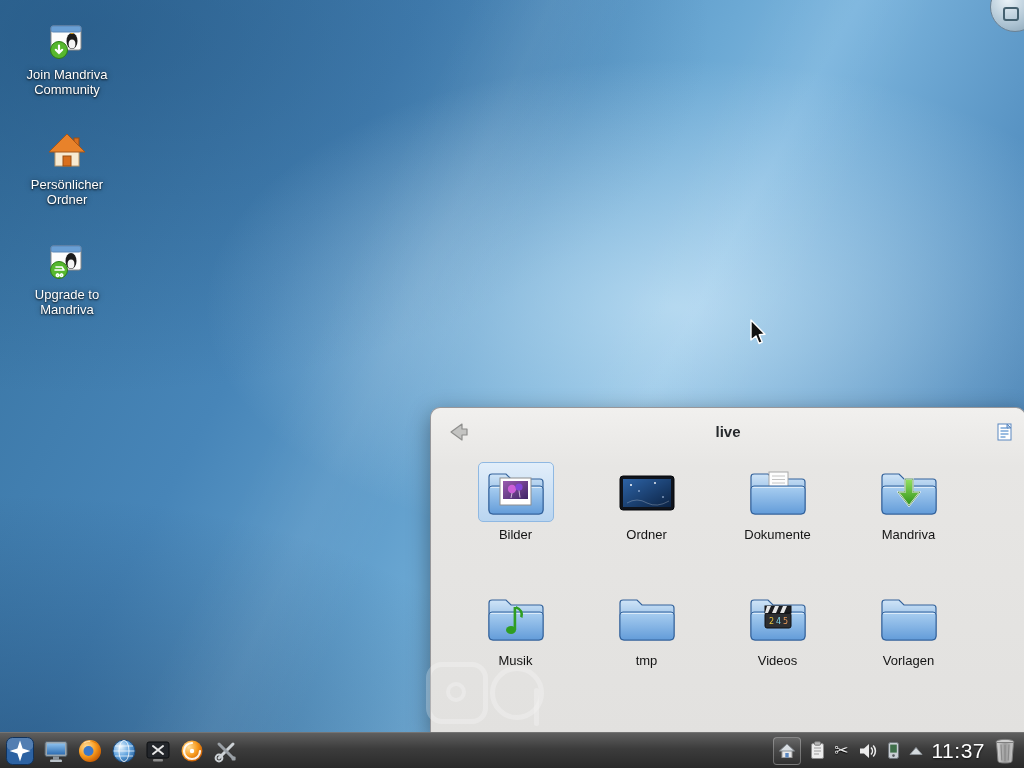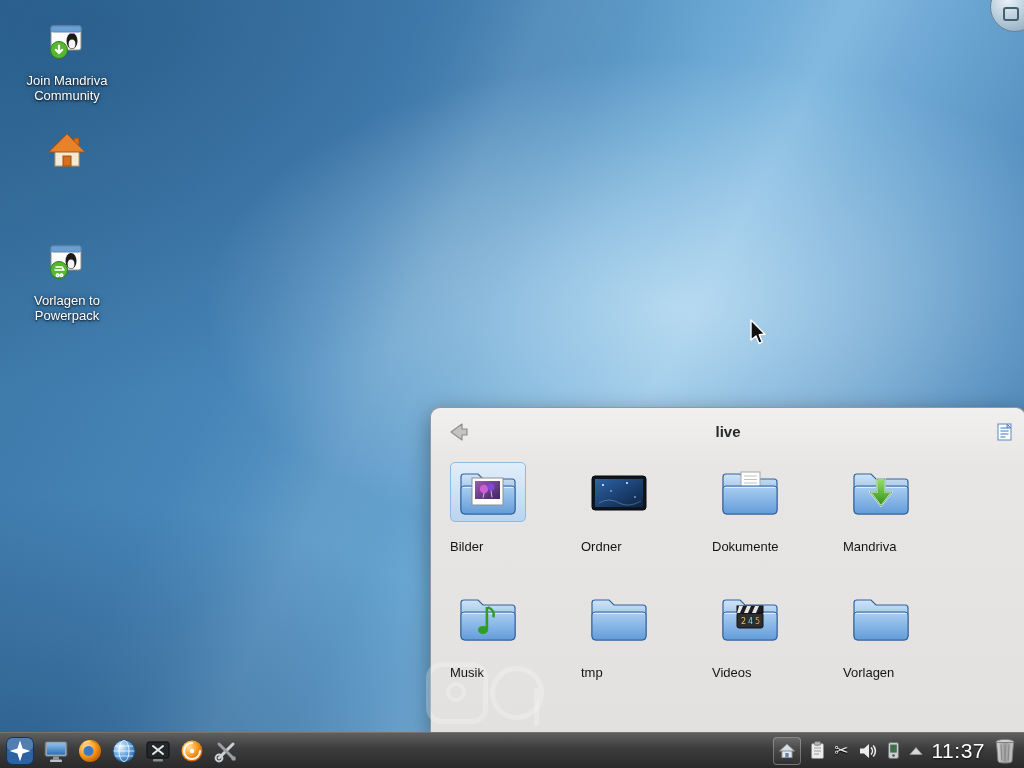--- a/index.html
+++ b/index.html
@@ -12,37 +12,37 @@
       radial-gradient(ellipse 760px 400px at 66% 40%, rgba(214,238,252,.62), rgba(214,238,252,0) 62%),
       radial-gradient(ellipse 900px 520px at 8% 4%,  rgba(26,70,115,.45),  rgba(26,70,115,0) 70%),
       radial-gradient(ellipse 820px 420px at 2% 100%, rgba(22,60,100,.5),  rgba(22,60,100,0) 65%),
       linear-gradient(118deg, #36719e 0%, #4785b8 30%, #6ca9d4 52%, #7db6de 60%, #4b87ba 82%, #356c9f 100%);}
   #streaks{position:absolute;inset:0;opacity:.5;background:
       linear-gradient(115deg, transparent 34%, rgba(255,255,255,.10) 40%, transparent 46%,
         transparent 55%, rgba(255,255,255,.08) 61%, transparent 68%);}
 
   
   .shortcut{position:absolute;left:14px;width:106px;display:flex;flex-direction:column;
-    align-items:center;gap:7px;cursor:pointer;}
+    align-items:center;gap:1px;cursor:pointer;}
   .sc-label{color:#fff;font-size:13px;text-align:center;line-height:1.18;
     text-shadow:0 1px 2px rgba(0,0,0,.9), 0 0 6px rgba(0,0,0,.45);}
 
   
   #folderwin{position:absolute;left:430px;top:407px;width:594px;height:326px;
     background:linear-gradient(180deg,#f1f0ee 0%, #e7e6e4 18%, #e2e1df 100%);
     border:1px solid #97979a;border-bottom:none;border-radius:10px 10px 0 0;
     box-shadow:0 6px 22px rgba(0,0,0,.38);z-index:5;}
   #winhead{position:relative;height:48px;}
   #wintitle{position:absolute;left:0;right:0;top:0;height:48px;line-height:48px;
     text-align:center;font-size:15px;font-weight:bold;color:#26292c;}
   #backbtn{position:absolute;left:15px;top:13px;width:24px;height:22px;cursor:pointer;}
   #cornerbtn{position:absolute;right:10px;top:14px;width:20px;height:20px;cursor:pointer;}
   #fgrid{position:absolute;left:19px;top:54px;display:grid;
     grid-template-columns:repeat(4,131px);grid-auto-rows:126px;}
-  .fitem{display:flex;flex-direction:column;align-items:flex-start;cursor:pointer;gap:12px;}
+  .fitem{display:flex;flex-direction:column;align-items:center;cursor:pointer;}
   .ficon{width:74px;height:58px;display:flex;align-items:center;justify-content:center;
     border:1px solid transparent;border-radius:5px;}
   .ficon.hl{background:linear-gradient(180deg,#e2eefa,#b9d5f0);border:1px solid #8fb8e2;}
   .flabel{margin-top:5px;font-size:13px;color:#141414;}
 
   
   #watermark{position:absolute;left:424px;top:652px;width:150px;height:80px;z-index:6;
     pointer-events:none;opacity:.55;}
   .wm-sq{position:absolute;left:2px;top:10px;width:52px;height:52px;border-radius:16px;
     border:5px solid rgba(255,255,255,.45);}
@@ -154,34 +154,35 @@
 
   <div class="shortcut" style="top:130px">
     <span>
       <svg width="42" height="42" viewBox="0 0 42 42">
         <rect x="28" y="8" width="5" height="9" fill="#d86f1e" stroke="#9c4e10"></rect>
         <rect x="9" y="20" width="24" height="16" fill="#f7ead2" stroke="#bf9a6a"></rect>
         <polygon points="21,4 3,22 39,22" fill="#e8822a" stroke="#a4561a"></polygon>
         <rect x="17" y="26" width="8" height="10" fill="#d86f1e" stroke="#9c4e10"></rect>
       </svg>
     </span>
+    <span class="sc-label">Persönlicher Ordner</span>
   </div>
 
   <div class="shortcut" style="top:240px">
     <span>
       <svg width="42" height="42" viewBox="0 0 42 42">
         <rect x="5" y="6" width="30" height="24" rx="2" fill="#fdfdfd" stroke="#8a8a8a"></rect>
         <rect x="5" y="6" width="30" height="6" rx="2" fill="#6a9fd4" stroke="#5a87b8"></rect>
         <ellipse cx="25" cy="21" rx="5.5" ry="8" fill="#1b1b1b"></ellipse>
         <ellipse cx="25" cy="24" rx="3.4" ry="4.6" fill="#f4f4f4"></ellipse>
         <circle cx="13" cy="30" r="8.5" fill="#57b82e" stroke="#2f7d14"></circle>
         <path d="M9 30 h8 M10 27 h6 l2 3 M11.5 34 a1.2 1.2 0 1 0 0.1 0 M15.5 34 a1.2 1.2 0 1 0 0.1 0" stroke="#fff" stroke-width="1.6" fill="none" stroke-linecap="round"></path>
       </svg>
     </span>
-    <span class="sc-label">Vorlagen to Powerpack</span>
+    <span class="sc-label">Upgrade to Mandriva</span>
   </div>
 
   <div id="folderwin">
     <div id="winhead">
       <span id="backbtn">
         <svg width="24" height="22" viewBox="0 0 24 22">
           <path d="M16 3 L5 11 L16 19 L16 14 L21 14 L21 8 L16 8 Z" fill="#c3c3c1" stroke="#8e8e8c" stroke-width="1.2" stroke-linejoin="round"></path>
         </svg>
       </span>
       <span id="wintitle">live</span>

